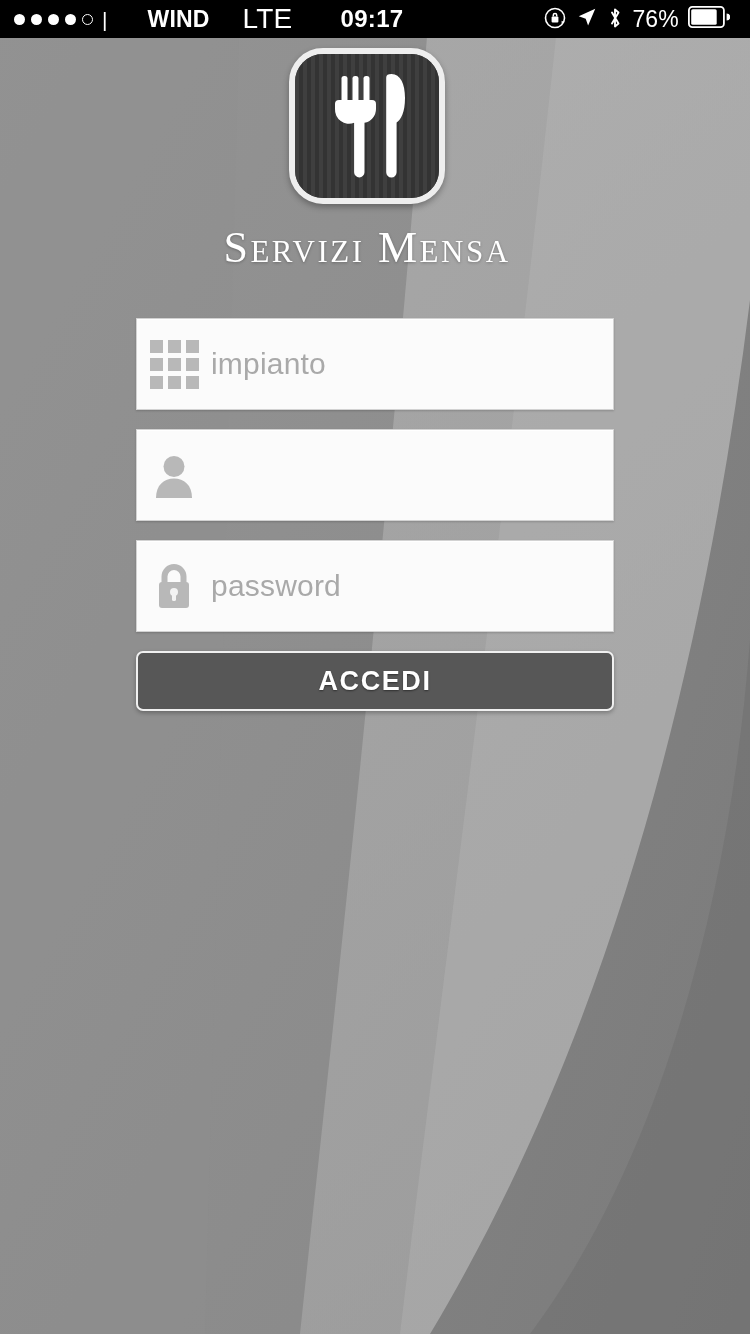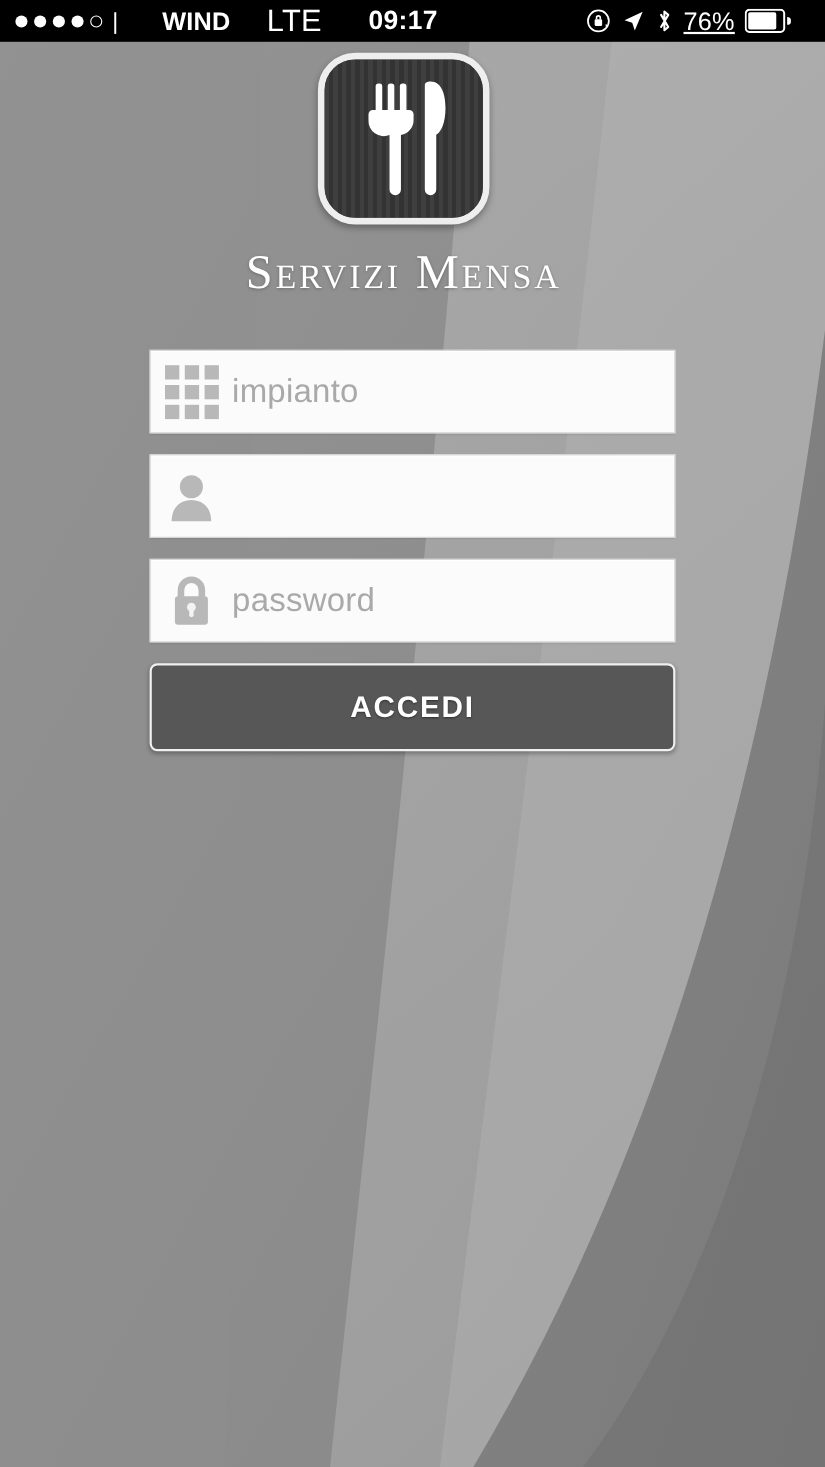--- a/index.html
+++ b/index.html
@@ -18,22 +18,22 @@
   #bg svg{ display:block; width:750px; height:1334px; }
 
   
   #statusbar{
     position:absolute; top:0; left:0; width:750px; height:38px;
     background:#000; color:#fff; z-index:40;
     display:flex; align-items:center;
   }
   .sb-left{ display:flex; align-items:center; padding-left:14px; gap:0; flex:1 1 0; }
   .sb-center{ flex:0 0 auto; display:flex; align-items:center; justify-content:center; }
-  .sb-right{ display:flex; align-items:center; justify-content:flex-end;
-             padding-right:31px; gap:9px; flex:1 1 0;text-decoration:underline; }
+  .sb-right{ display:flex; align-items:flex-start; justify-content:flex-end;
+             padding-right:20px; gap:9px; flex:1 1 0; }
   .dots{ display:flex; align-items:center; gap:6px; margin-right:9px; }
   .dot{ width:11px; height:11px; border-radius:50%; background:#fff; }
   .dot.hollow{ background:transparent; border:1.6px solid #fff; }
   .sb-sep{ font-size:21px; font-weight:300; line-height:1; margin-right:7px;
            color:#fff; letter-spacing:0; }
   .carrier{ font-size:23px; font-weight:700; letter-spacing:.2px;margin-left:33px; }
   .netmode{ font-size:28px; font-weight:400; margin-left:33px; letter-spacing:.2px; }
   .clock{ font-size:24px; font-weight:700; letter-spacing:.3px; }
   .batt-pct{ font-size:23px; font-weight:400; letter-spacing:.2px; }
   .sb-icon{ display:flex; align-items:center; }
@@ -67,36 +67,36 @@
     letter-spacing:2.5px;
     text-shadow:0 1px 3px rgba(0,0,0,.28);
     white-space:nowrap;
   }
 
   
   #form{
     position:absolute; top:318px; left:136px; width:478px; z-index:25;
   }
   .field{
-    position:relative; height:76px; margin-bottom:19px;
+    position:relative; height:92px; margin-bottom:19px;
     background:#fbfbfb;
     border:1px solid #d2d2d2;
     box-shadow:0 1px 2px rgba(0,0,0,.18), inset 0 1px 0 #ffffff;
     display:flex; align-items:center;
   }
   .field .ficon{
     width:74px; flex:0 0 74px;
     display:flex; align-items:center; justify-content:center;
   }
   .field .fplaceholder{
     font-size:30px; color:#a9a9a9; font-weight:400; letter-spacing:.2px;
     font-family:"Liberation Sans", sans-serif;
   }
   #login-button{
-    height:80px; margin-top:2px;
+    height:60px; margin-top:2px;
     background:#575757;
     border:2px solid #f0f0f0;
     border-radius:7px;
     box-shadow:0 2px 4px rgba(0,0,0,.28);
     display:flex; align-items:center; justify-content:center;
     cursor:pointer;
   }
   #login-button span{
     color:#ffffff; font-size:27px; font-weight:bold; letter-spacing:1.6px;
     text-shadow:0 1px 2px rgba(0,0,0,.45);

